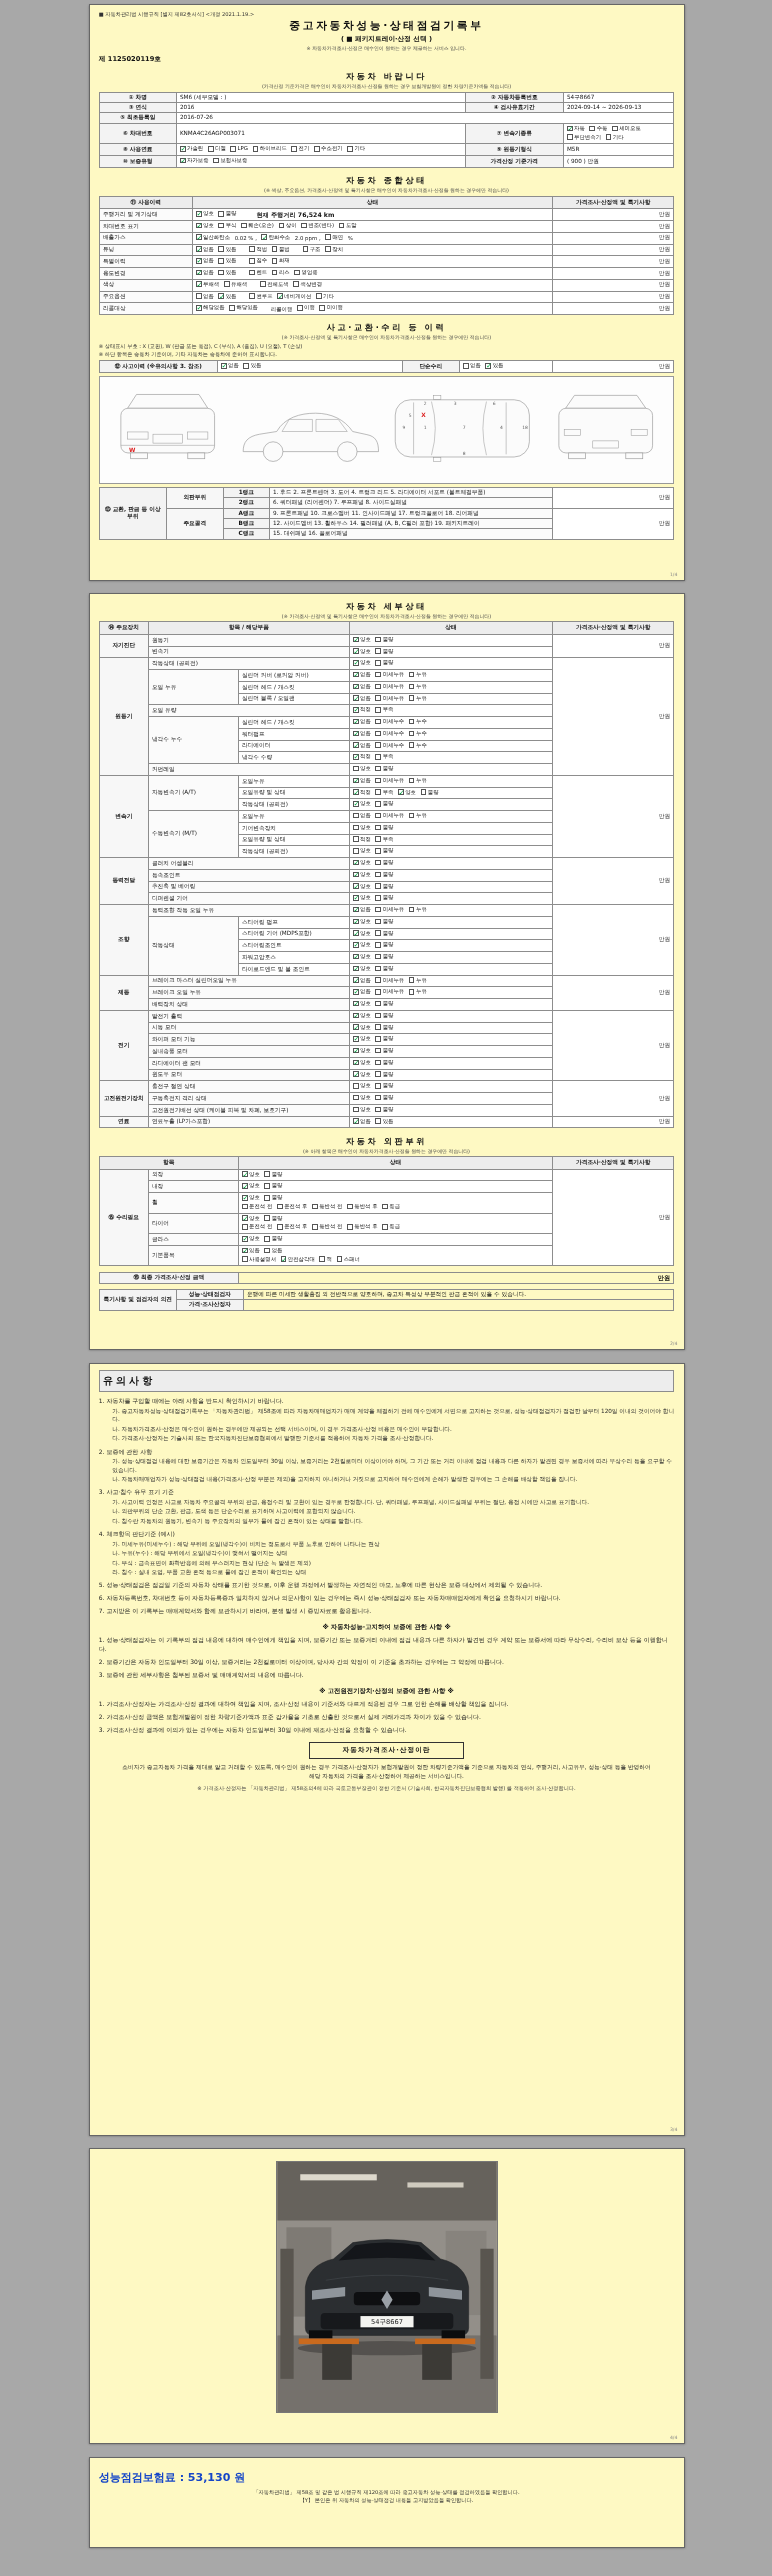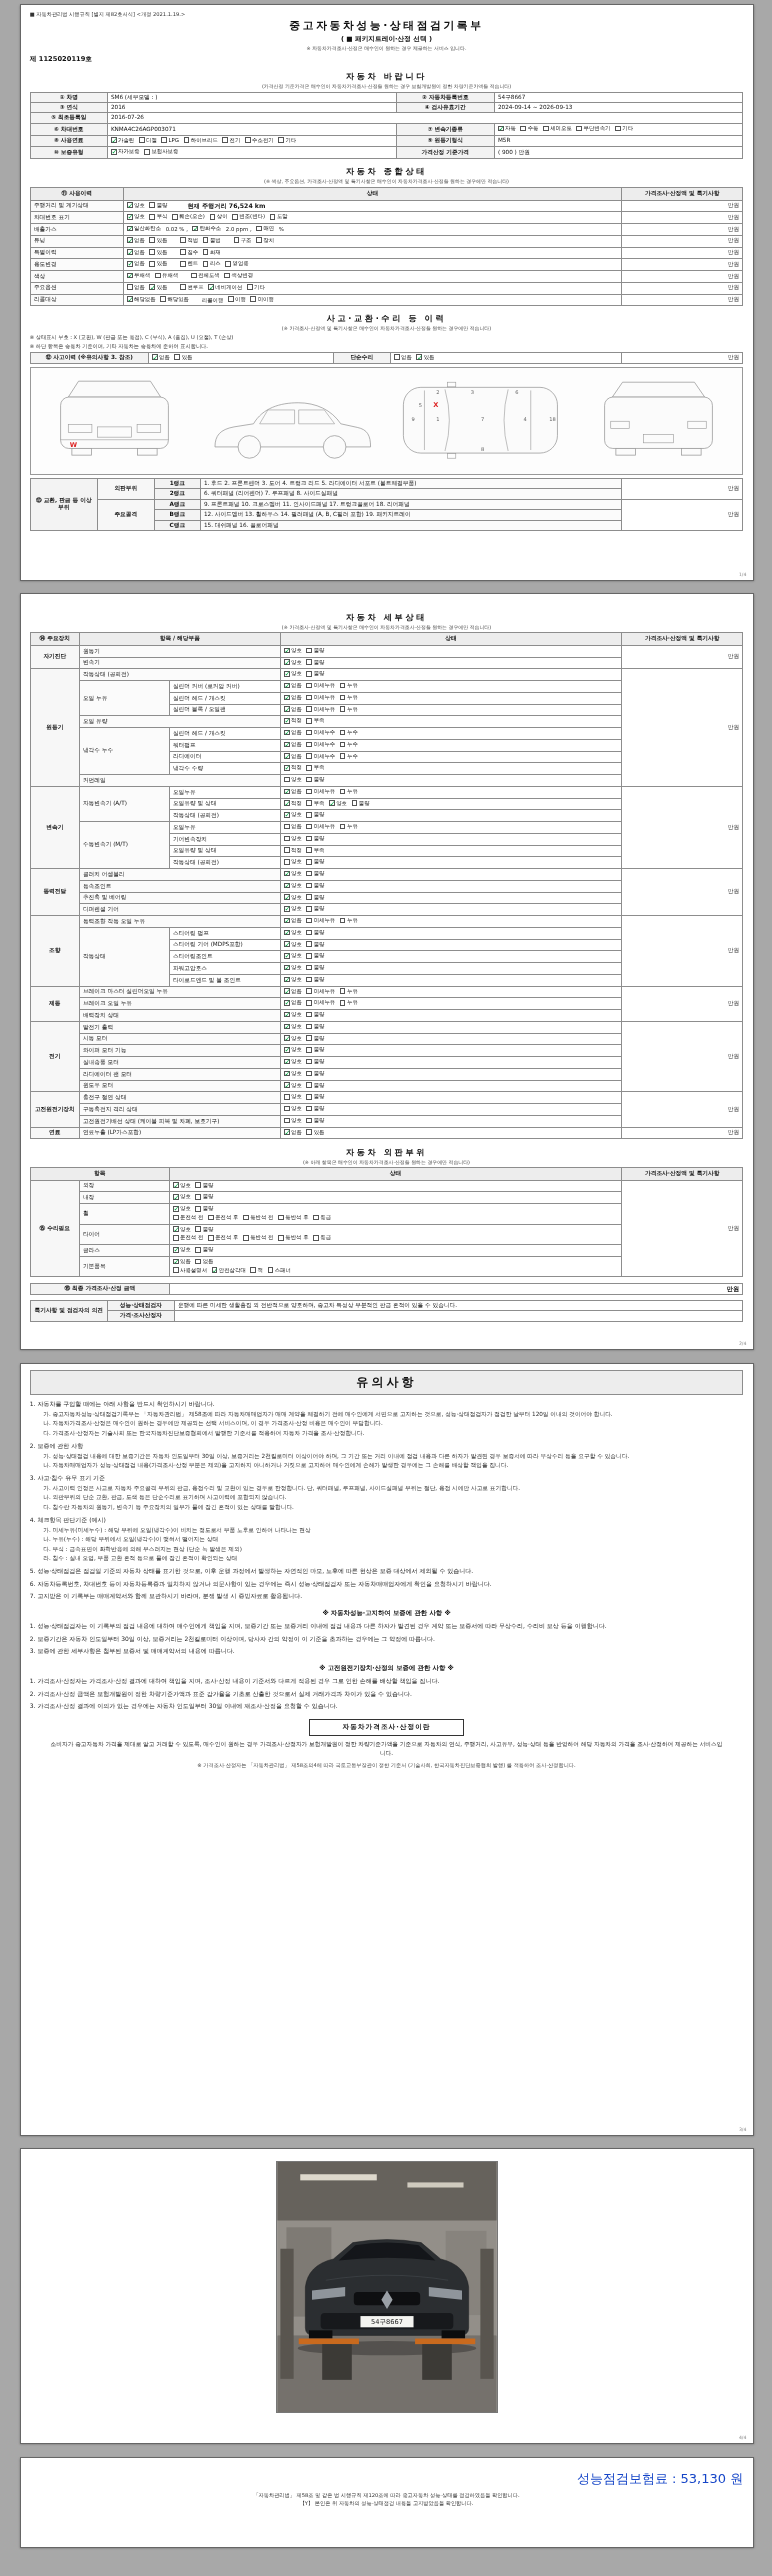--- a/index.html
+++ b/index.html
@@ -1,18 +1,18 @@
 <!DOCTYPE html>
 <html style="font-size:8.2px"><head>
 <meta charset="utf-8">
 <style>
   *{box-sizing:border-box;margin:0;padding:0}
   html,body{width:773px;background:#a8a8a8;font-family:"DejaVu Sans","Liberation Sans",sans-serif;color:#111}
   body{height:2576px;overflow:hidden;padding-top:4.1px}
-  .panel{width:734px;margin:0 auto 12.4px;background:#ffffff;border:0.5px solid #666;box-shadow:0 0.5px 2.1px rgba(0,0,0,.35);padding:6.2px 9.3px;position:relative}
+  .panel{width:596px;margin:0 auto 12.4px;background:#fef9c3;border:0.5px solid #666;box-shadow:0 0.5px 2.1px rgba(0,0,0,.35);padding:6.2px 9.3px;position:relative}
   .p1{min-height:577px}.p2{min-height:757px}.p3{min-height:773px}.p4{min-height:296px}.p5{min-height:91px}
   .top-note{font-size:5.2px;color:#333}
   .title-block{text-align:center;margin-top:1px}
   .doc-title{font-size:10.8px;font-weight:bold;letter-spacing:2.6px}
   .doc-subtitle{font-size:6.7px;font-weight:bold;margin-top:1.5px}
   .doc-subnote{font-size:4.9px;color:#444;margin-top:1px}
   .doc-no{font-size:6.7px;font-weight:bold;margin:4.1px 0 1px}
   .sec-head{font-size:8.2px;font-weight:bold;text-align:center;letter-spacing:2.6px;margin-top:7.2px}
   .sec-note{font-size:4.9px;color:#444;text-align:center;margin:1px 0 2.6px}
   table{border-collapse:collapse;width:100%}
@@ -33,28 +33,28 @@
   .cb-group{margin-right:8.2px;display:inline-block}
   .extra{margin-left:7.2px;font-size:5.7px}
   .extra.em{font-weight:bold;font-size:6.2px}
   .legend{font-size:5.2px;color:#333;margin:1.5px 0}
   .diagram-box{border:0.5px solid #999;background:#fdfdfd;margin:3.1px 0;padding:5.2px 3.1px;display:flex;justify-content:space-around;align-items:center}
   .diagram-box svg{display:block}
   .dg{stroke:#9a9a9a;fill:#fbfbfb;stroke-width:1.5}
   .dg2{stroke:#9a9a9a;fill:none;stroke-width:1.2}
   .dg-num{font-size:10px;fill:#666;font-family:"DejaVu Sans",sans-serif}
   .dg-mark{font-size:13px;fill:#d22;font-weight:bold;font-family:"DejaVu Sans",sans-serif}
-  .panel-bar{border:0.5px solid #8d8d8d;background:#ededed;font-size:12px;font-weight:bold;text-align:center;letter-spacing:3.1px;padding:3.1px}
+  .panel-bar{border:0.5px solid #8d8d8d;background:#ededed;font-size:10px;font-weight:bold;letter-spacing:3.1px;padding:3.1px}
   .n-p{font-size:6px;line-height:1.5;margin:3.6px 0 1.5px;color:#1b1b1b}
   .n-s{font-size:5.7px;line-height:1.5;margin:1px 0 1px 13.4px;color:#2a2a2a}
   .n-h{font-size:6.4px;font-weight:bold;text-align:center;margin:8.2px 0 3.1px}
   .n-box{width:155px;margin:8.2px auto 4.1px;border:1px solid #333;text-align:center;font-weight:bold;padding:3.1px;font-size:6.7px;letter-spacing:1px}
   .n-c{font-size:5.7px;line-height:1.55;margin:2.1px 20.6px;text-align:center;color:#222}
   .n-f{font-size:5.2px;color:#444;text-align:center;margin-top:4.1px}
-  .fee{color:#1646c8;font-weight:normal;font-size:13px;text-align:right;margin:6.2px 0 4.1px}
+  .fee{color:#1646c8;font-weight:bold;font-size:11px;text-align:left;margin:6.2px 0 4.1px}
   .sign-line{font-size:5.2px;color:#333;text-align:center;margin:1px 0}
   .photo-wrap{display:flex;justify-content:center;margin-top:5.2px}
   .photo-frame{border:0.5px solid #777}
   .pagemark{position:absolute;right:6.2px;bottom:3.1px;font-size:4.6px;color:#888}
   .final-val{font-size:6.2px;text-align:right;font-weight:bold}
   .opinion-text{font-size:5.7px}
 </style>
 </head>
 <body>
 
@@ -456,21 +456,21 @@
         <tr>
           <td class="lbl">C랭크</td>
           <td class="item-cell">15. 대쉬패널    16. 플로어패널</td>
         </tr>
       </tbody>
   </table>
   <div class="pagemark">1/4</div>
 </div>
 
 <div class="panel p2">
-  <div class="sec-head" style="margin-top:11px">자동차 세부상태</div>
+  <div class="sec-head" style="margin-top:0">자동차 세부상태</div>
   <div class="sec-note">(※ 가격조사·산정액 및 특기사항은 매수인이 자동차가격조사·산정을 원하는 경우에만 적습니다)</div>
   <table>
     <colgroup>
         <col style="width:49px">
         <col style="width:90px">
         <col style="width:111px">
         <col>
         <col style="width:121px">
       </colgroup>
     <thead>

